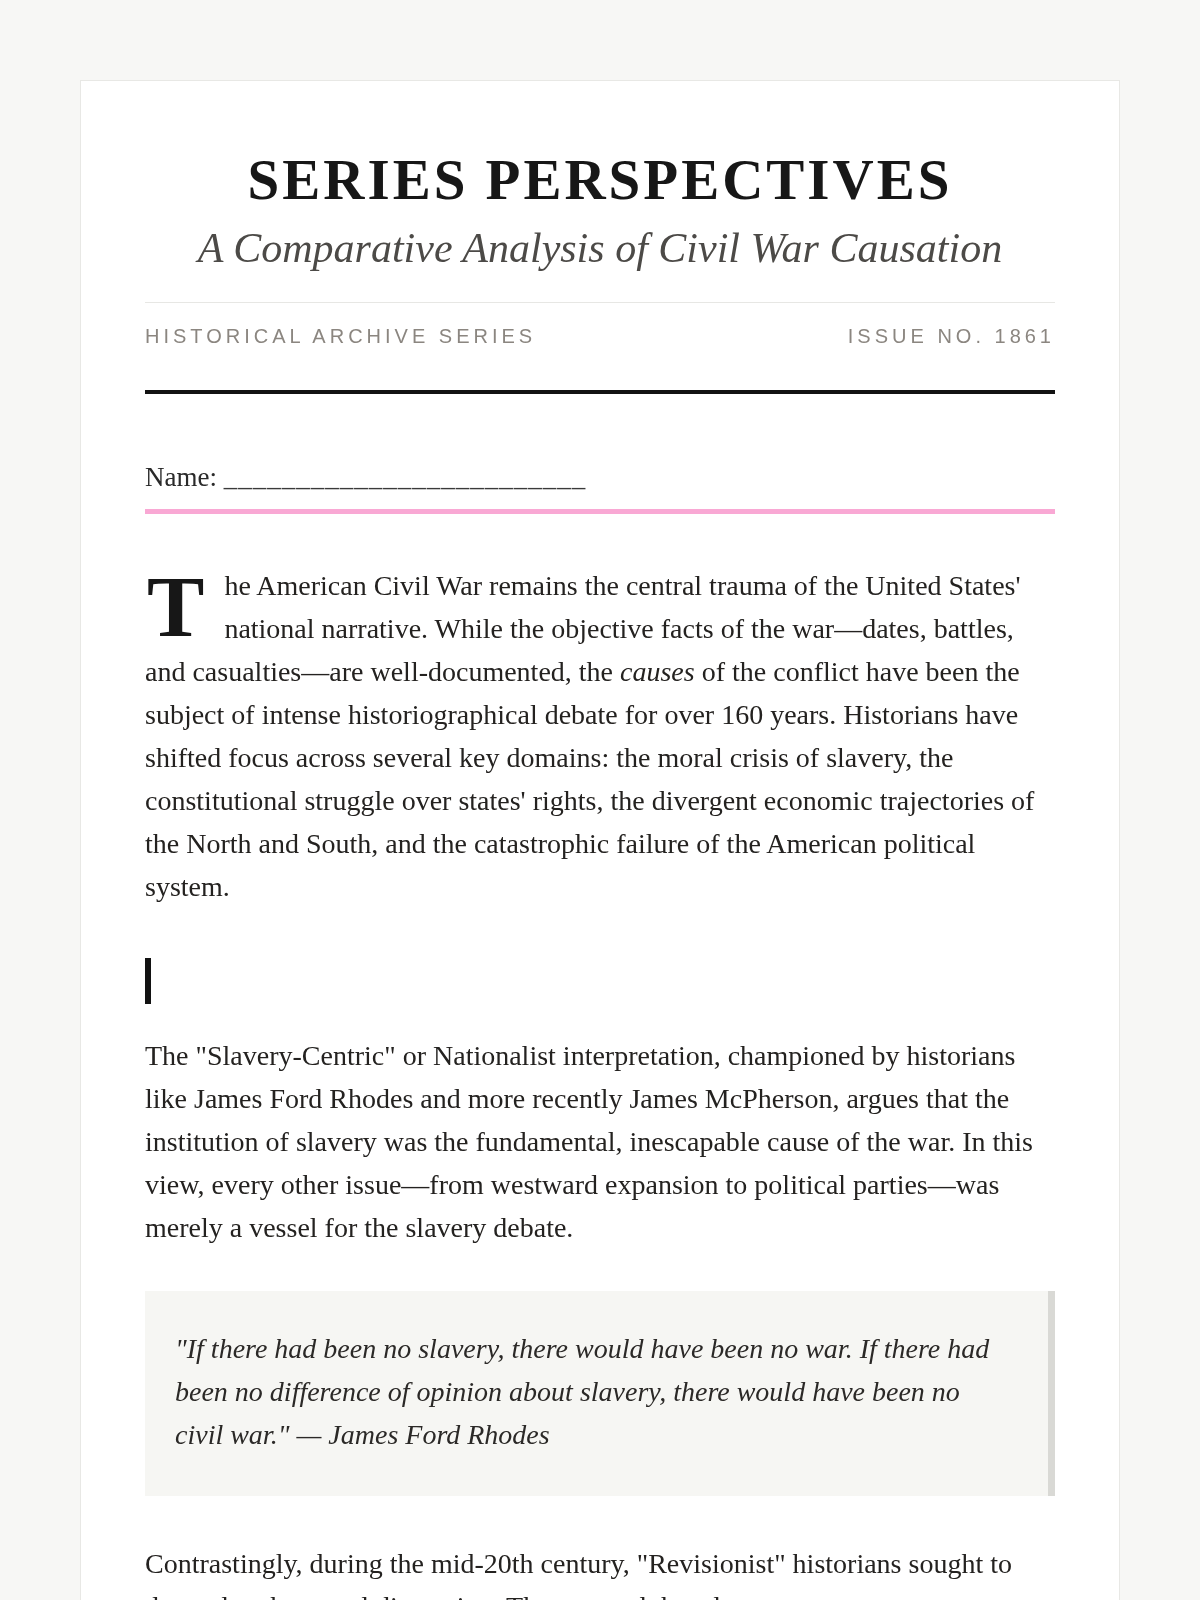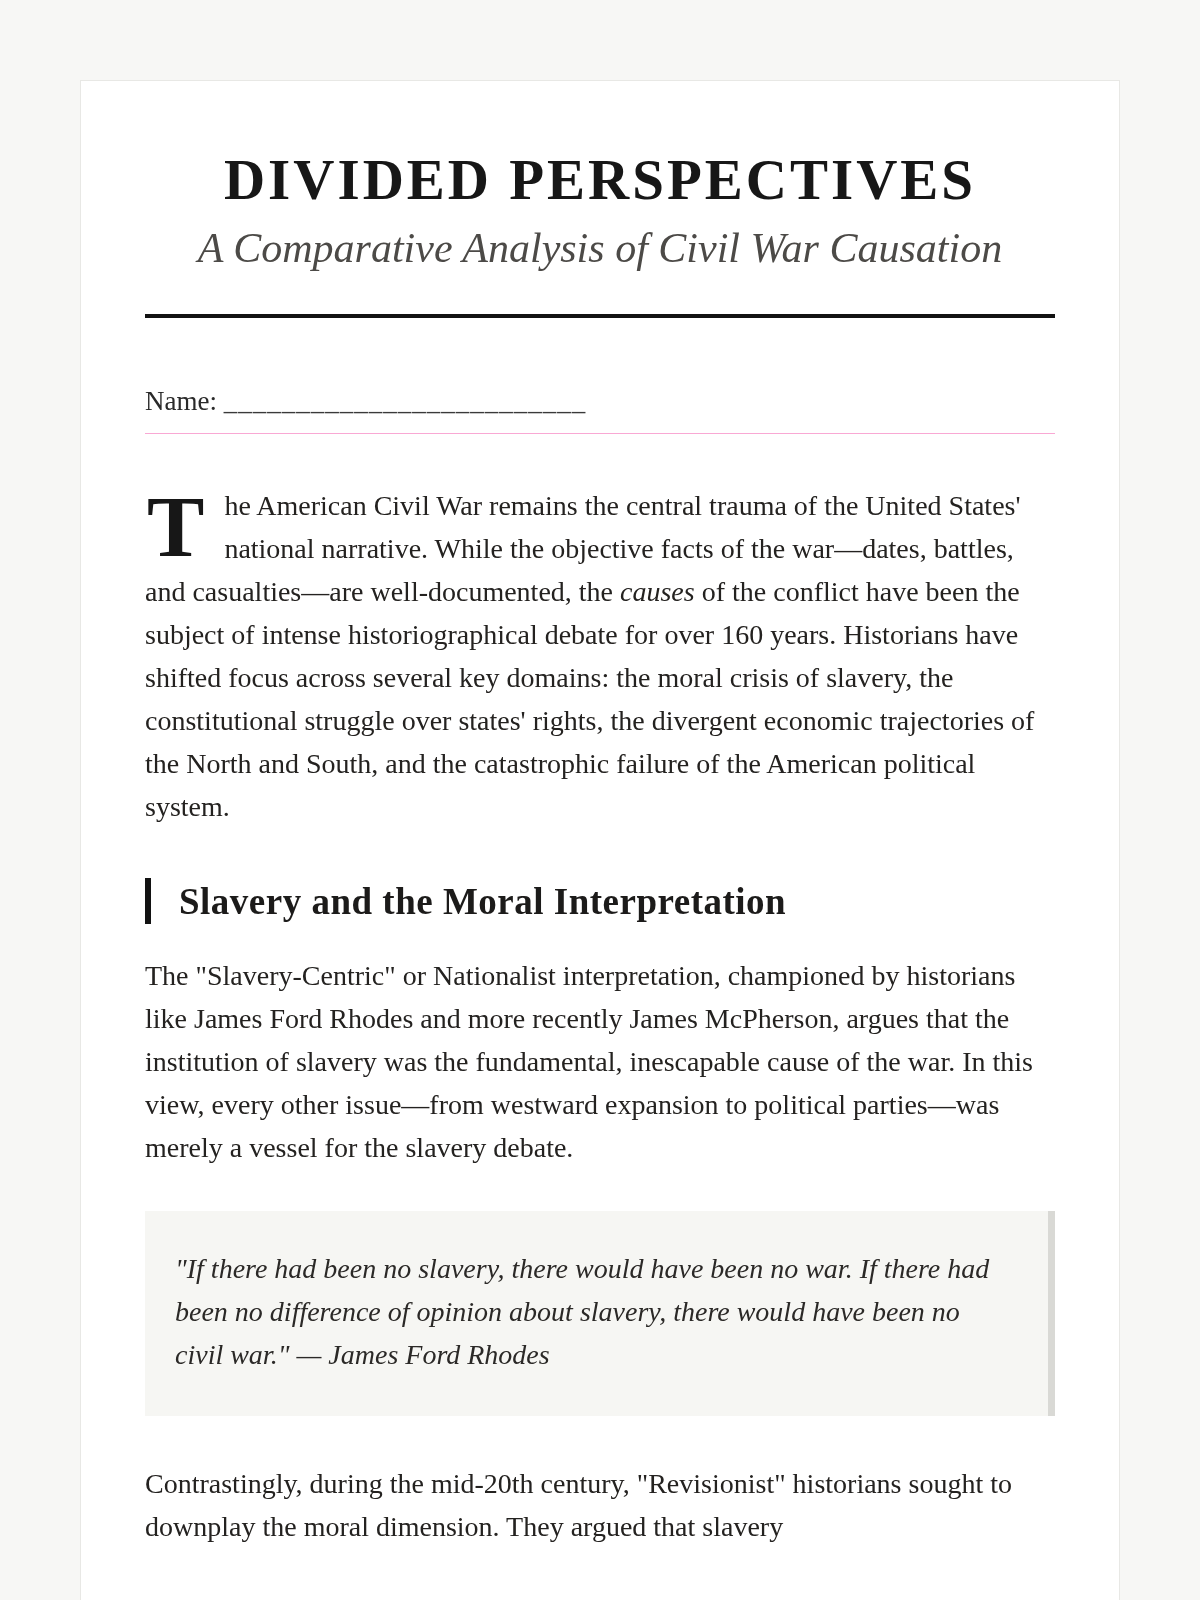--- a/index.html
+++ b/index.html
@@ -63,21 +63,21 @@
   .form-row {
     margin-top: 68px;
     display: flex;
     gap: 38px;
   }
 
   .form-field {
     flex: 1;
     font-size: 27px;
     color: #2a2a2a;
-    border-bottom: 1px solid #f9a8d4;
+    border-bottom: 5px solid #f9a8d4;
     padding-bottom: 16px;
     white-space: nowrap;
     overflow: hidden;
   }
 
   .blank-line { color: #3a3a3a; letter-spacing: 1px; }
 
   
   .article { color: #242220; }
 
@@ -133,43 +133,46 @@
   }
 
   .closing-para { margin-top: 46px; }
 </style>
 </head>
 <body>
 
 <div class="sheet">
 
   <header class="masthead">
-    <h1 class="doc-title">DIVIDED PERSPECTIVES</h1>
+    <h1 class="doc-title">SERIES PERSPECTIVES</h1>
     <div class="doc-subtitle">A Comparative Analysis of Civil War Causation</div>
 
+    <div class="meta-row">
+      <span>HISTORICAL ARCHIVE SERIES</span>
+      <span>ISSUE NO. 1861</span>
+    </div>
 
     <div class="rule-heavy"></div>
   </header>
 
   <div class="form-row">
     <div class="form-field">
       <span>Name:</span>
       <span class="blank-line">_________________________</span>
     </div>
   </div>
 
   <article class="article">
 
     <p class="para intro-para">
       <span class="dropcap">T</span><span>he American Civil War remains the central trauma of the United States' national narrative. While the objective facts of the war—dates, battles, and casualties—are well-documented, the </span><em class="em-word">causes</em><span> of the conflict have been the subject of intense historiographical debate for over 160 years. Historians have shifted focus across several key domains: the moral crisis of slavery, the constitutional struggle over states' rights, the divergent economic trajectories of the North and South, and the catastrophic failure of the American political system.</span>
     </p>
 
     <div class="section-heading">
       <span class="heading-bar"></span>
-      <h2>Slavery and the Moral Interpretation</h2>
     </div>
 
     <p class="para">The "Slavery-Centric" or Nationalist interpretation, championed by historians like James Ford Rhodes and more recently James McPherson, argues that the institution of slavery was the fundamental, inescapable cause of the war. In this view, every other issue—from westward expansion to political parties—was merely a vessel for the slavery debate.</p>
 
     <blockquote class="quote-block">"If there had been no slavery, there would have been no war. If there had been no difference of opinion about slavery, there would have been no civil war." — James Ford Rhodes</blockquote>
 
     <p class="para closing-para">Contrastingly, during the mid-20th century, "Revisionist" historians sought to downplay the moral dimension. They argued that slavery</p>
 
   </article>
 

